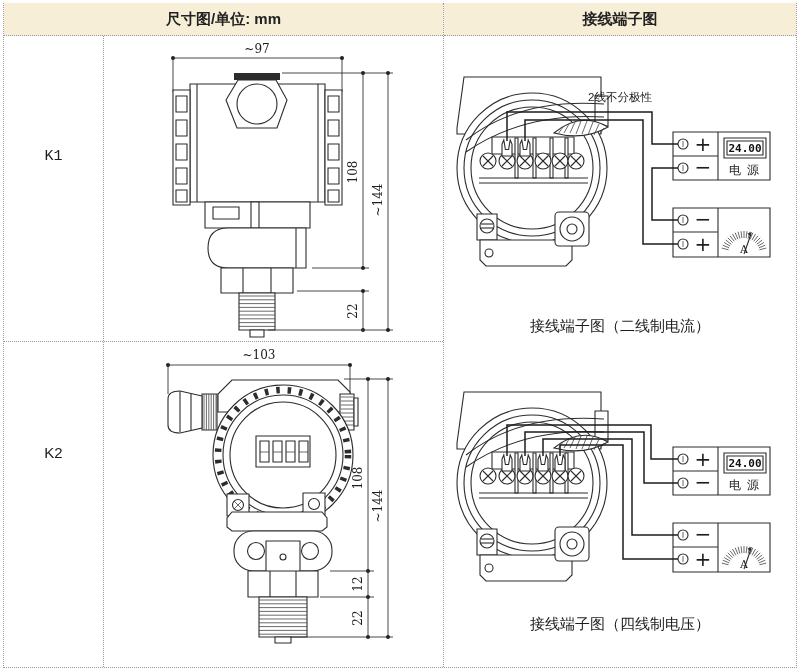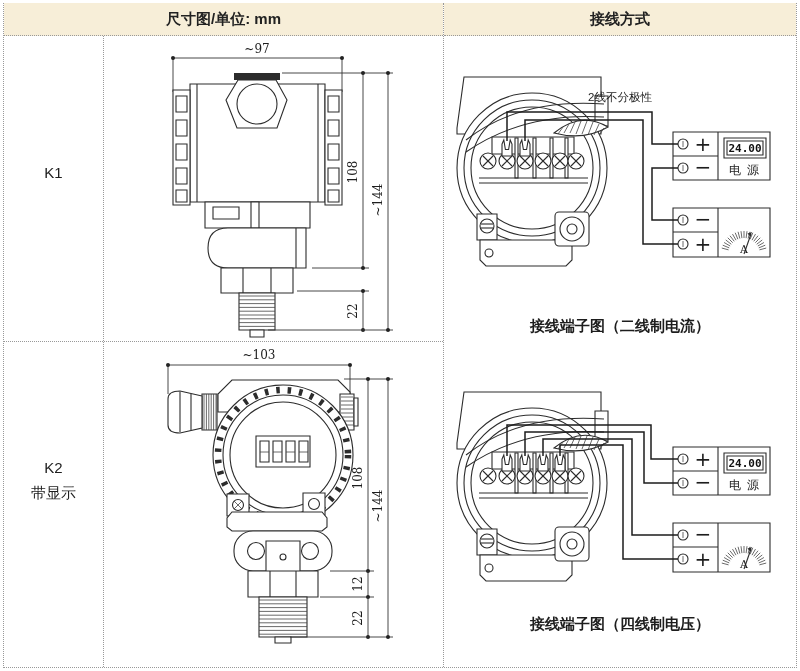--- a/index.html
+++ b/index.html
@@ -7,21 +7,21 @@
         font-family:"Liberation Sans",sans-serif;color:#222;}
   .outer{position:absolute;left:3px;top:3px;width:792px;height:663px;border:1px dotted #999;}
   .hdr{position:absolute;top:3px;height:32px;background:#f7eed8;border-bottom:1px dotted #999;
        display:flex;align-items:center;justify-content:center;font-size:15px;font-weight:bold;color:#222;}
   .hdrL{left:4px;width:439px;}
   .hdrR{left:444px;width:352px;}
   .vline1{position:absolute;left:103px;top:36px;bottom:4px;border-left:1px dotted #999;}
   .vline2{position:absolute;left:443px;top:3px;bottom:4px;border-left:1px dotted #999;}
   .hline1{position:absolute;left:4px;top:341px;width:439px;border-top:1px dotted #999;}
   .rowlabel{position:absolute;left:4px;width:99px;text-align:center;font-size:15px;line-height:25px;color:#1d1d1d;}
-  .caption{position:absolute;left:444px;width:352px;text-align:center;font-size:15px;font-weight:bold;color:#1d1d1d;}
+  .caption{position:absolute;left:444px;width:352px;text-align:center;font-size:15px;font-weight:normal;color:#1d1d1d;}
   svg{position:absolute;left:0;top:0;}
   svg *{vector-effect:non-scaling-stroke;}
   .ln{stroke:#2c2c2c;stroke-width:1.1;fill:none;}
   .solid{stroke:#2c2c2c;stroke-width:1.1;fill:#ffffff;}
   .thin{stroke:#444;stroke-width:0.8;fill:none;}
   .dimln{stroke:#333;stroke-width:0.9;fill:none;}
   .dot{fill:#222;stroke:none;}
   .fillink{fill:#2c2c2c;stroke:none;}
   .dimtxt{font-family:"DejaVu Serif",serif;font-size:12px;fill:#1d1d1d;}
   .sym{font-family:"DejaVu Sans",sans-serif;font-size:20px;fill:#1d1d1d;}
@@ -30,31 +30,30 @@
   .note{font-family:"Liberation Sans",sans-serif;font-size:11.5px;fill:#1d1d1d;}
   .mtr{font-family:"DejaVu Serif",serif;font-size:11px;fill:#1d1d1d;}
 </style>
 </head>
 <body>
 
 <div class="page">
 
   <div class="outer"></div>
   <div class="hdr hdrL">尺寸图/单位: mm</div>
-  <div class="hdr hdrR">接线方式</div>
+  <div class="hdr hdrR">接线端子图</div>
   <div class="vline1"></div>
   <div class="vline2"></div>
   <div class="hline1"></div>
 
-  <div class="rowlabel" style="top:160px;">
+  <div class="rowlabel" style="top:144px;font-family:Liberation Mono, monospace;">
     <div>K1</div>
   </div>
-  <div class="rowlabel" style="top:440px;margin-top:15px;">
+  <div class="rowlabel" style="top:440px;">
     <div>K2</div>
-    <div>带显示</div>
   </div>
 
   <div class="caption" style="top:317px;">接线端子图（二线制电流）</div>
   <div class="caption" style="top:615px;">接线端子图（四线制电压）</div>
 
   <svg width="800" height="671" viewBox="0 0 800 671">
     <defs>
       <g id="scr">
         <circle r="8" class="solid"></circle>
         <line x1="-5" y1="-5" x2="5" y2="5" class="ln"></line>

